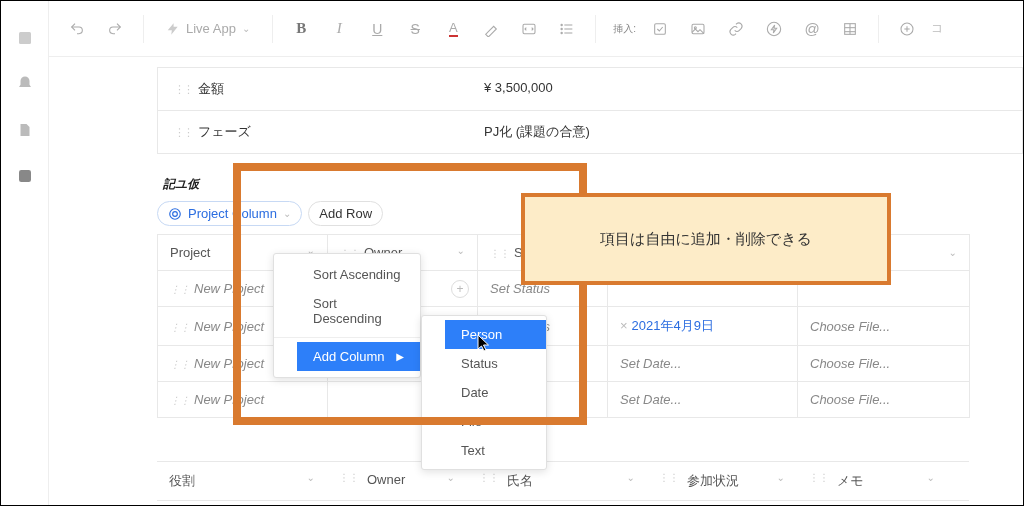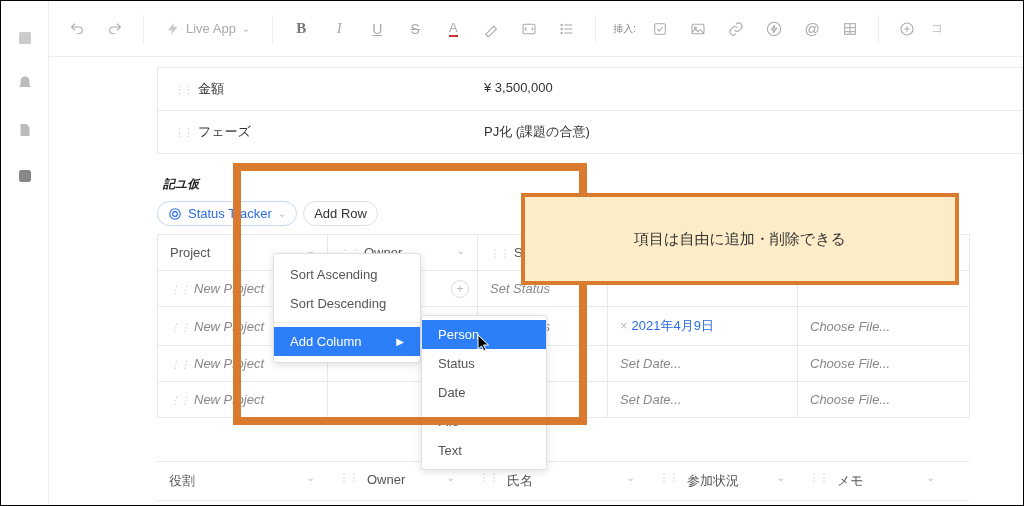--- a/index.html
+++ b/index.html
@@ -31,21 +31,21 @@
   .grid th, .grid td { border: 1px solid #e8e8e8; padding: 10px 12px; text-align: left; font-weight: normal; font-size: 13px; color: #888; font-style: italic; position: relative; }
   .grid th { font-style: normal; color: #555; font-size: 13px; background: #fff; }
   .col-handle { color: #ccc; font-size: 10px; margin-right: 4px; }
   .col-chev { float: right; color: #bbb; font-size: 10px; font-style: normal; }
   .cell-plus { position: absolute; right: 8px; top: 50%; transform: translateY(-50%); width: 18px; height: 18px; border: 1px solid #ddd; border-radius: 50%; display: flex; align-items: center; justify-content: center; font-style: normal; color: #bbb; font-size: 12px; }
   .date-link { color: #2b6de0; font-style: normal; }
   .date-x { color: #bbb; margin-right: 4px; font-style: normal; }
   .highlight-box { position: absolute; border: 8px solid #d97a2f; pointer-events: none; }
   .callout { position: absolute; background: #fdecc8; border: 4px solid #d97a2f; padding: 20px 28px; font-size: 15px; color: #333; text-align: center; }
   .dropdown { position: absolute; background: #fff; border: 1px solid #e0e0e0; border-radius: 3px; box-shadow: 0 2px 8px rgba(0,0,0,0.12); padding: 6px 0; }
-  .dd-item { padding: 7px 16px; font-size: 13px; color: #555; cursor: pointer; display: flex; align-items: center; justify-content: space-between; }
+  .dd-item { padding: 7px 16px; font-size: 13px; color: #555; cursor: pointer; display: flex; align-items: center; justify-content: space-between; margin-left: 23px; }
   .dd-item.selected { background: #2d7ff9; color: #fff; }
   .dd-item .arrow { font-size: 10px; }
   .dd-divider { height: 1px; background: #eee; margin: 4px 0; }
   .sub-dropdown { position: absolute; background: #fff; border: 1px solid #e0e0e0; border-radius: 3px; box-shadow: 0 2px 8px rgba(0,0,0,0.12); padding: 4px 0; }
   .cursor-arrow { position: absolute; width: 14px; height: 18px; }
   .cursor-arrow svg { width: 14px; height: 18px; }
   .second-table-header { position: absolute; left: 108px; width: 812px; display: flex; border-top: 1px solid #e8e8e8; border-bottom: 1px solid #e8e8e8; padding: 10px 0; }
   .second-table-header .col { padding: 0 12px; color: #555; display: flex; align-items: flex-start; gap: 4px; }
   .second-table-header .col .chev { margin-left: auto; color: #bbb; font-size: 10px; }
 </style>
@@ -194,21 +194,21 @@
     </div>
 
     <div class="section-title">記ユ仮</div>
 
     <div class="pt-bar">
       <div class="pt-chip blue">
         <svg width="14" height="14" viewBox="0 0 24 24" fill="none" stroke-width="2">
             <circle cx="12" cy="12" r="9"></circle>
             <circle cx="12" cy="12" r="4"></circle>
           </svg>
-        <span>Status Tracker</span>
+        <span>Project Column</span>
         <span class="chev-down">⌄</span>
       </div>
       <div class="pt-chip">
         <span>Add Row</span>
       </div>
     </div>
 
     <table class="grid">
       <colgroup>
           <col style="width:170px">
@@ -329,17 +329,17 @@
   </div>
 
   <div class="cursor-arrow" style="left:476px; top:333px;">
     <svg viewBox="0 0 14 18">
         <path d="M1 1l0 14 3.5-3 2.5 5 2-1-2.5-5 5 0z" fill="#000" stroke="#fff" stroke-width="1"></path>
       </svg>
   </div>
 
   <div class="highlight-box" style="left:232px; top:162px; width:354px; height:262px;"></div>
 
-  <div class="callout" style="left:520px; top:192px; width:438px; height:92px; display:flex; align-items:center; justify-content:center;">
+  <div class="callout" style="left:520px; top:192px; width:370px; height:92px; display:flex; align-items:center; justify-content:center;">
     <span>項目は自由に追加・削除できる</span>
   </div>
 
 </div>
 
 </body></html>

